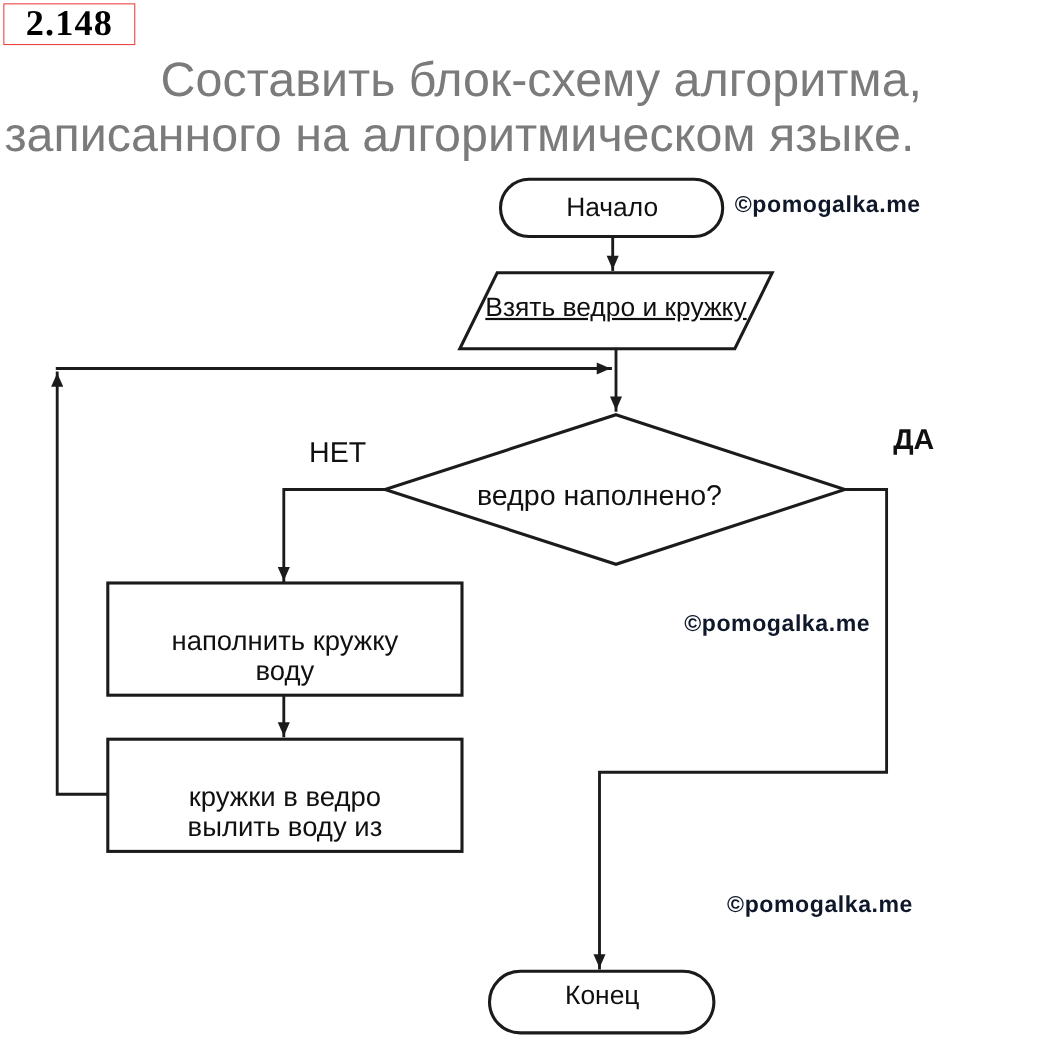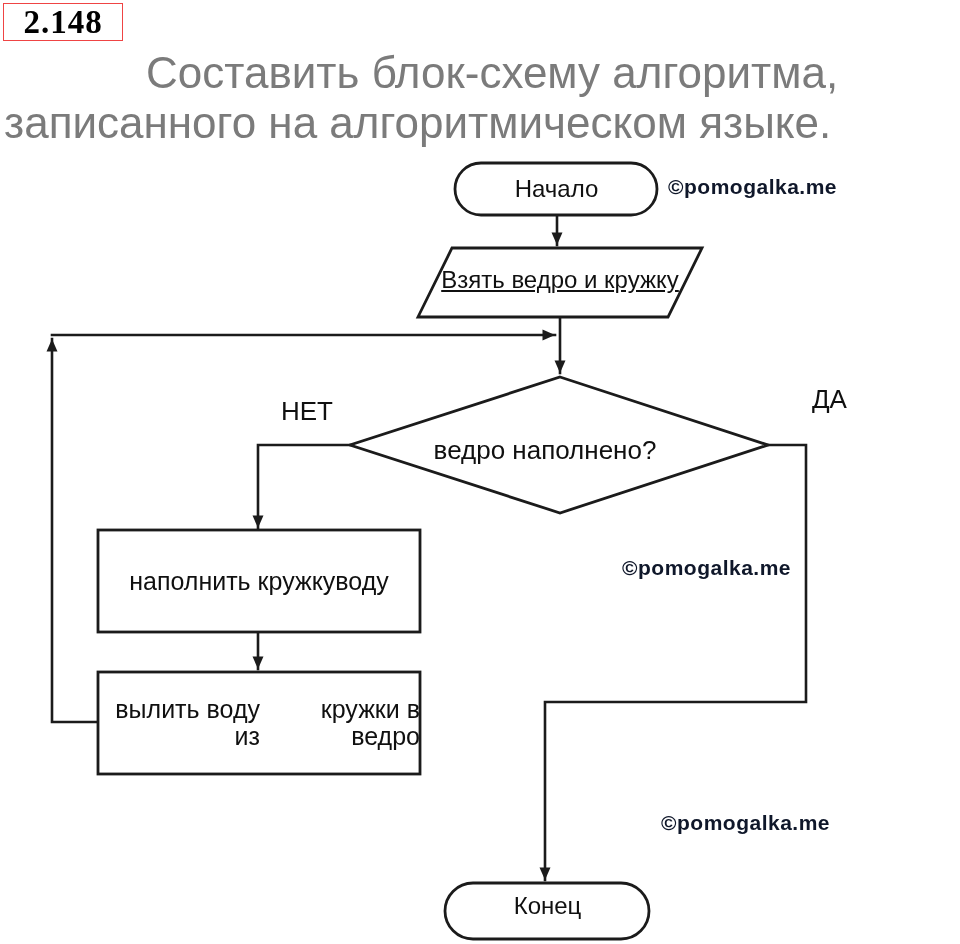--- a/index.html
+++ b/index.html
@@ -14,23 +14,23 @@
     font-family:"Liberation Serif",serif;font-weight:bold;font-size:33px;color:#000;
     letter-spacing:1px;background:#fff;
   }
   .header-title{
     position:absolute;left:4px;top:0;width:950px;
     font-size:44px;line-height:50px;color:#7b7b7b;text-indent:142px;padding-top:4px;
   }
   
   .lbl{
     position:absolute;display:flex;align-items:center;justify-content:center;
-    text-align:right;color:#101010;
+    text-align:left;color:#101010;
   }
-  .lbl-col{flex-direction:row;line-height:27px;}
+  .lbl-col{flex-direction:column;line-height:27px;margin-top:16px;}
   .branch{position:absolute;font-size:26px;color:#101010;}
   .watermark{position:absolute;font-size:21px;font-weight:bold;color:#0f172a;letter-spacing:0.5px;}
   svg{position:absolute;left:0;top:0;}
 </style>
 </head>
 <body>
 
 <svg width="960" height="944" viewBox="0 0 960 944">
   <defs>
     <marker id="ah" markerUnits="userSpaceOnUse" markerWidth="16" markerHeight="14" refX="13" refY="6" orient="auto">
@@ -64,31 +64,31 @@
 </div>
 
 <div class="lbl" style="left:456px;top:164px;width:201px;height:50px;font-size:24px;">Начало</div>
 
 <span class="watermark" style="left:668px;top:175px;">©pomogalka.me</span>
 
 <div class="lbl" style="left:430px;top:250px;width:260px;height:60px;font-size:24px;text-decoration:underline;">Взять ведро и кружку</div>
 
 <span class="branch" style="left:281px;top:396px;">НЕТ</span>
 
-<span class="branch" style="left:812px;top:384px;">ДА</span>
+<span class="branch" style="left:812px;top:384px;font-weight:bold;">ДА</span>
 
 <div class="lbl" style="left:395px;top:436px;width:300px;height:28px;font-size:26px;">ведро наполнено?</div>
 
 <div class="lbl lbl-col" style="left:98px;top:530px;width:322px;height:102px;font-size:25px;">
   <div>наполнить кружку</div>
   <div>воду</div>
 </div>
 
 <span class="watermark" style="left:622px;top:556px;">©pomogalka.me</span>
 
 <div class="lbl lbl-col" style="left:98px;top:672px;width:322px;height:102px;font-size:25px;">
+  <div>кружки в ведро</div>
   <div>вылить воду из</div>
-  <div>кружки в ведро</div>
 </div>
 
 <span class="watermark" style="left:661px;top:811px;">©pomogalka.me</span>
 
 <div class="lbl" style="left:446px;top:884px;width:203px;height:44px;font-size:24px;">Конец</div>
 
 </body></html>

